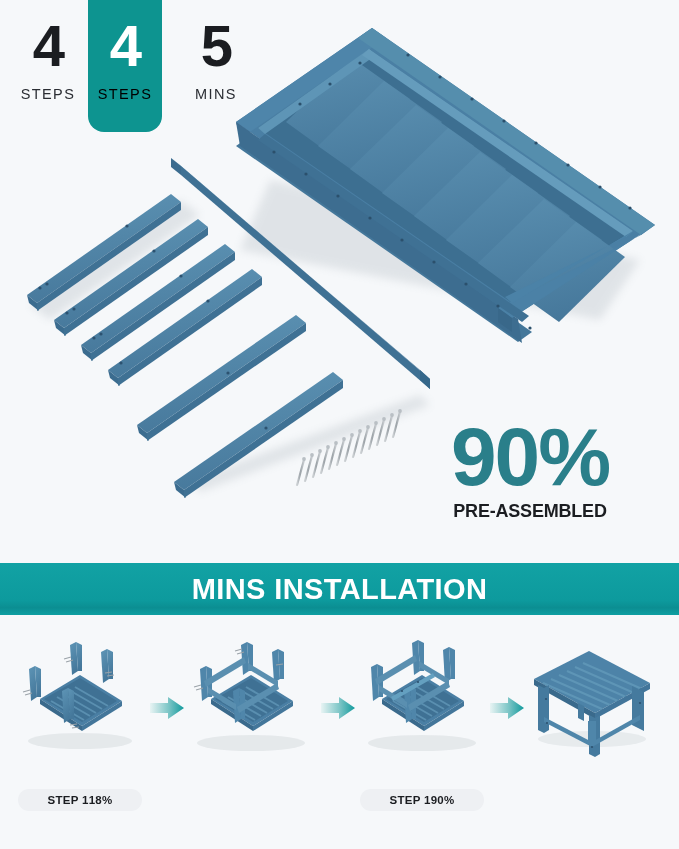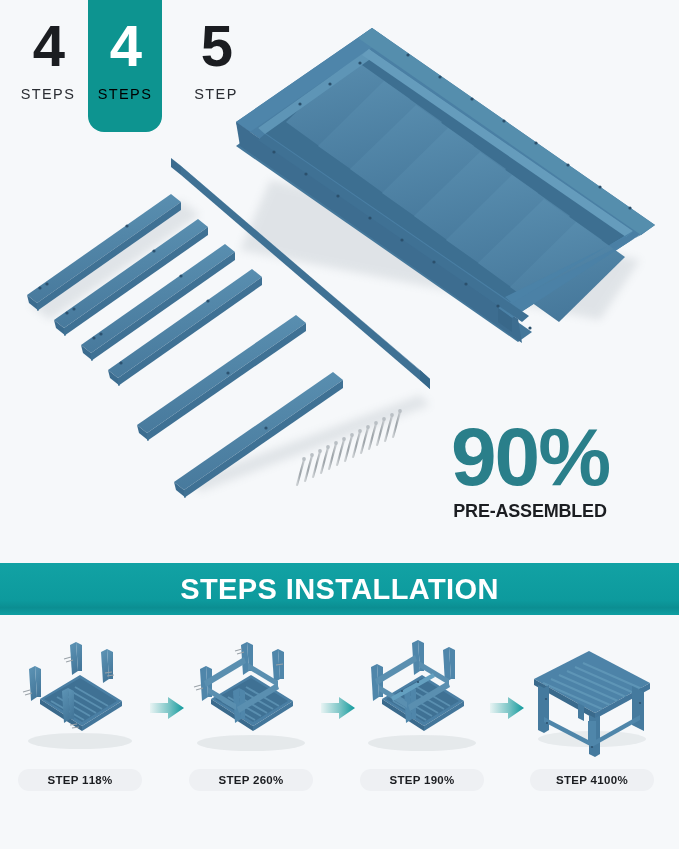--- a/index.html
+++ b/index.html
@@ -102,21 +102,21 @@
   }
   #step-1 { left: 4px; }
   #step-2 { left: 175px; }
   #step-3 { left: 346px; }
   #step-4 { left: 516px; }
   .step .art {
     position: absolute; left: 0; top: 0;
     width: 152px; height: 140px;
   }
   .step .pill {
-    position: absolute; left: 14px; top: 144px;
+    position: absolute; left: 14px; top: 164px;
     width: 124px; height: 22px;
     background: #eef0f3;
     border-radius: 11px;
     display: flex; align-items: center; justify-content: center;
   }
   .step .pill .pl, .step .pill .pp {
     font-size: 11.5px;
     font-weight: bold;
     color: #1b1d21;
     letter-spacing: 0.3px;
@@ -141,21 +141,21 @@
       <span class="lbl">STEPS</span>
     </div>
 
     <div class="stat" id="stat-steps">
       <span class="num">4</span>
       <span class="lbl">STEPS</span>
     </div>
 
     <div class="stat" id="stat-mins">
       <span class="num">5</span>
-      <span class="lbl">STEP</span>
+      <span class="lbl">MINS</span>
     </div>
 
   </div>
 
   <div class="product">
     <svg width="679" height="550" viewBox="0 0 679 550" xmlns="http://www.w3.org/2000/svg">
       <defs>
         <linearGradient id="topFace" x1="0" y1="0" x2="0.4" y2="1">
           <stop offset="0" stop-color="#5b90b1"></stop>
           <stop offset="0.55" stop-color="#4a7fa4"></stop>
@@ -329,21 +329,21 @@
       </g>
     </svg>
   </div>
 
   <div class="promo">
     <span class="pct">90%</span>
     <span class="sub">PRE-ASSEMBLED</span>
   </div>
 
   <div class="banner">
-    <span class="btxt">STEPS INSTALLATION</span>
+    <span class="btxt">MINS INSTALLATION</span>
   </div>
 
   <div class="steps">
 
     <div class="step" id="step-1">
       <div class="art">
         <svg width="152" height="140" viewBox="0 0 152 140" xmlns="http://www.w3.org/2000/svg">
           <defs>
             <linearGradient id="s1a" x1="0" y1="0" x2="0.3" y2="1">
               <stop offset="0" stop-color="#5e95b6"></stop>
@@ -429,24 +429,20 @@
           </g>
           <g stroke="#9aa2a8" stroke-width="1.1">
             <line x1="19" y1="62" x2="26" y2="60"></line>
             <line x1="21" y1="65" x2="28" y2="63"></line>
             <line x1="60" y1="26" x2="67" y2="24"></line>
             <line x1="62" y1="29" x2="69" y2="27"></line>
             <line x1="101" y1="40" x2="108" y2="39"></line>
           </g>
         </svg>
       </div>
-      <div class="pill">
-        <span class="pl">STEP 2</span>
-        <span class="pp">60%</span>
-      </div>
     </div>
 
     <div class="step" id="step-3">
       <div class="art">
         <svg width="152" height="140" viewBox="0 0 152 140" xmlns="http://www.w3.org/2000/svg">
           <ellipse cx="76" cy="118" rx="54" ry="8" fill="#8d99a4" opacity="0.16"></ellipse>
           <polygon points="36,74 76,50 118,76 78,101" fill="#4a7fa4"></polygon>
           <polygon points="40,74 76,53 113,76 78,97" fill="#3f7194"></polygon>
           <g stroke="#5a8fb0" stroke-width="2">
             <line x1="47" y1="76" x2="80" y2="95"></line>
@@ -522,24 +518,20 @@
             <polygon points="72,96 80,96 80,118 72,118"></polygon>
           </g>
           <g fill="#2c5270">
             <circle cx="30" cy="74" r="1.1"></circle>
               <circle cx="124" cy="78" r="1.1"></circle>
             <circle cx="31" cy="98" r="1.1"></circle>
               <circle cx="76" cy="122" r="1.1"></circle>
           </g>
         </svg>
       </div>
-      <div class="pill">
-        <span class="pl">STEP 4</span>
-        <span class="pp">100%</span>
-      </div>
     </div>
 
     <div class="arrow" id="arrow-1">
       <svg width="38" height="26" viewBox="0 0 38 26" xmlns="http://www.w3.org/2000/svg">
         <defs>
           <linearGradient id="ag1" x1="0" y1="0" x2="1" y2="0">
             <stop offset="0" stop-color="#e8f4f4"></stop>
             <stop offset="0.55" stop-color="#7cc5c6"></stop>
             <stop offset="1" stop-color="#119a9c"></stop>
           </linearGradient>

